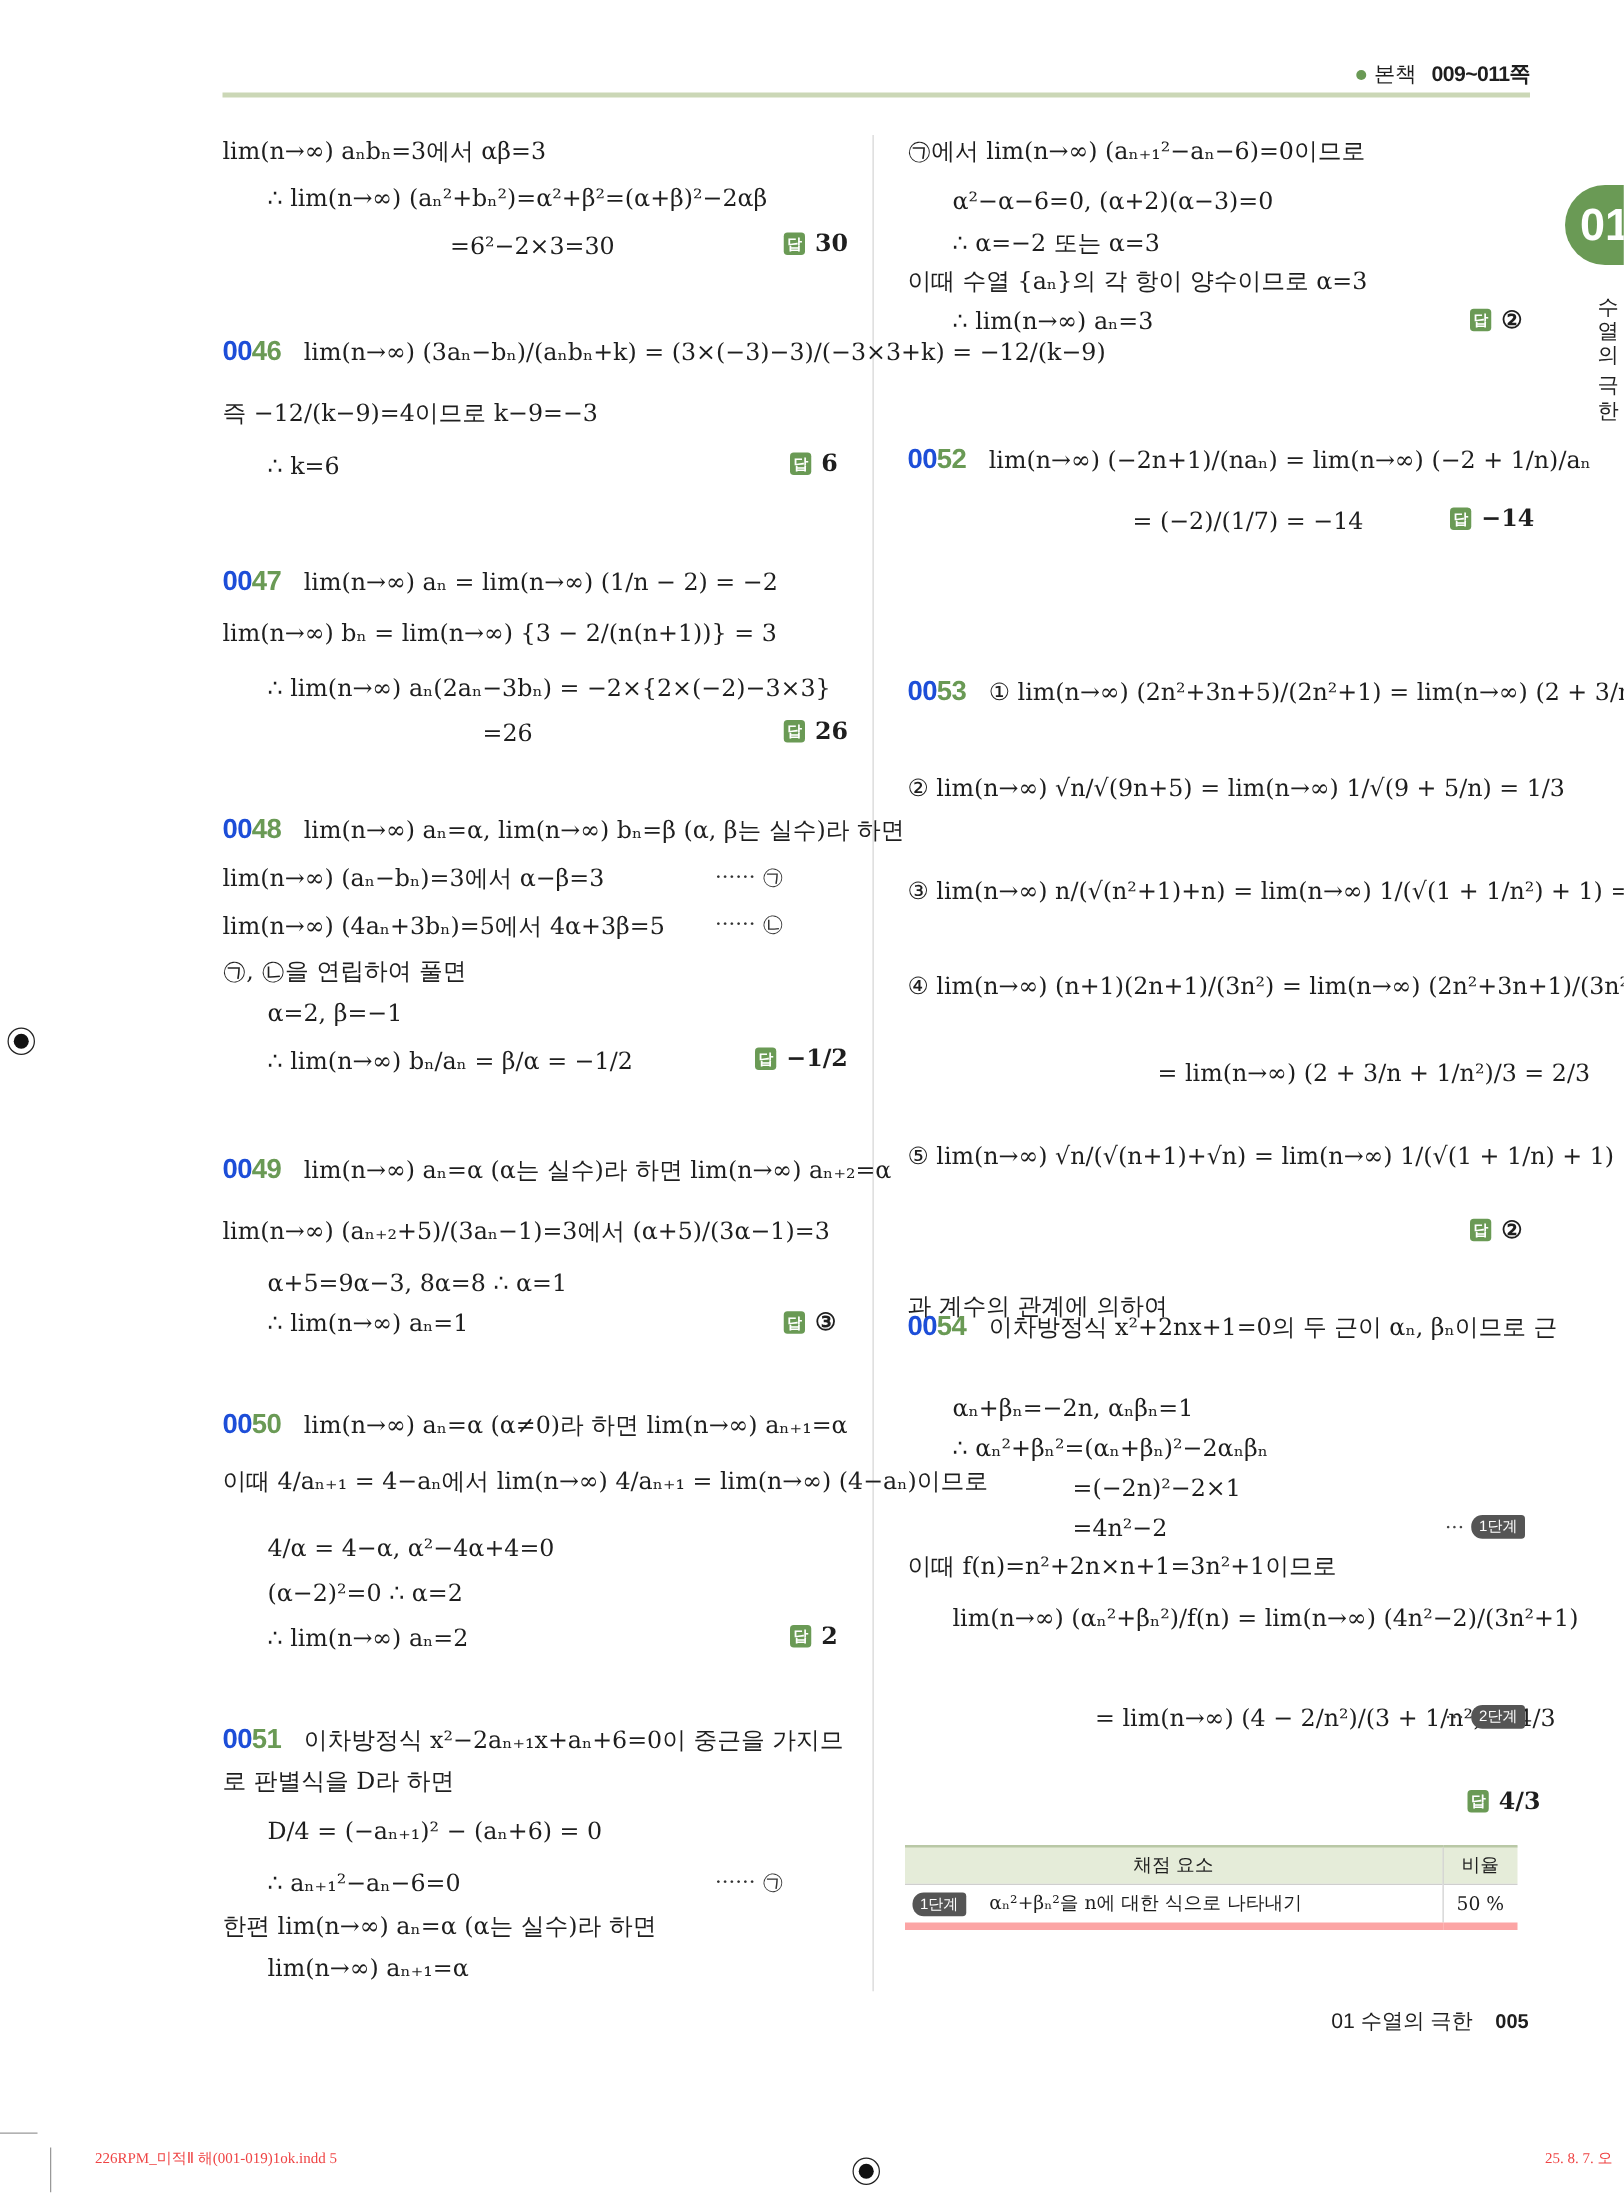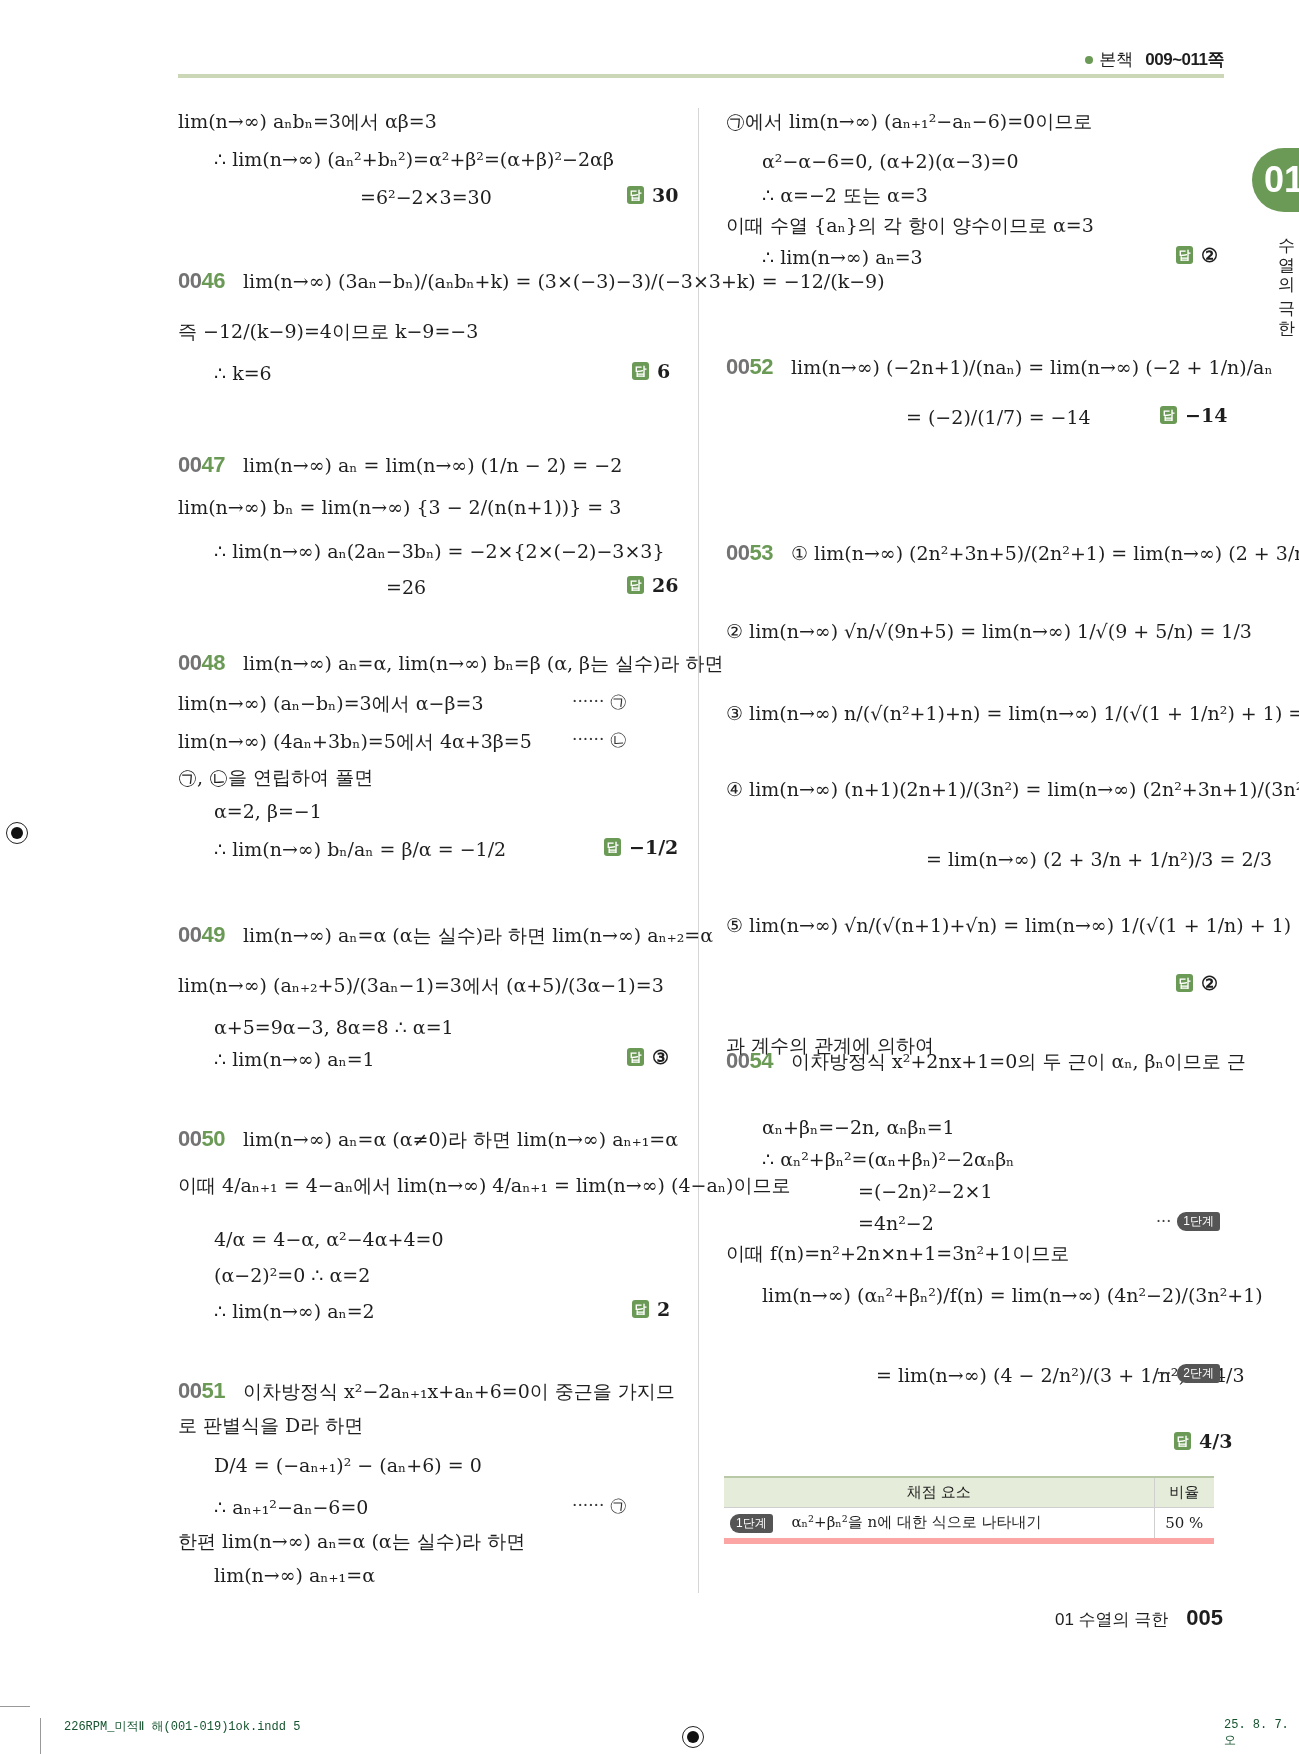--- a/index.html
+++ b/index.html
@@ -14,38 +14,38 @@
   .hdr-ref .num { font-weight: bold; letter-spacing: -0.5px; margin-left: 6px; }
 
   
   .ch-tab { left: 1252px; top: 148px; width: 70px; height: 64px; border-radius: 32px 0 0 32px; background: #6a9a55; color: #fff; font-family: "Liberation Sans", sans-serif; font-weight: bold; font-size: 36px; line-height: 64px; padding-left: 12px; }
   .ch-side { left: 1275px; top: 226px; writing-mode: vertical-rl; font-size: 17px; font-family: "Liberation Sans", sans-serif; color: #222; letter-spacing: 2px; }
 
   .col-divider { left: 698px; top: 108px; width: 1px; height: 1485px; background: #d6d6d6; }
 
   .line { position: absolute; font-size: 19px; white-space: nowrap; line-height: 26px; }
   .pnum { font-family: "Liberation Sans", sans-serif; font-weight: bold; font-size: 22px; letter-spacing: -0.5px; margin-right: 12px; }
-  .pnum .g1 { color: #737373; }
+  .pnum .g1 { color: #1d4ed8; }
   .pnum .g2 { color: #6a9a55; }
   .ans { position: absolute; display: flex; align-items: center; gap: 8px; font-weight: bold; font-size: 19px; }
   .ans-badge { display: inline-block; width: 17px; height: 18px; background: #6a9a55; color: #fff; font-family: "Liberation Sans", sans-serif; font-size: 12px; line-height: 18px; text-align: center; border-radius: 3px; font-weight: bold; }
   .step-badge { display: inline-block; background: #555; color: #fff; font-family: "Liberation Sans", sans-serif; font-size: 12px; padding: 1px 6px; border-radius: 9px 3px 3px 9px; }
   .step-mark { position: absolute; display: flex; align-items: center; gap: 6px; color: #444; font-size: 16px; }
   .mark { position: absolute; font-size: 17px; color: #333; }
 
   
   .score-table { left: 724px; top: 1476px; width: 490px; border-collapse: collapse; font-size: 15px; }
   .score-table th { background: #e5ecd9; font-family: "Liberation Sans", sans-serif; font-weight: normal; height: 30px; border-top: 2px solid #b9c8a6; }
   .score-table td { height: 34px; border-top: 1px solid #cfcfcf; border-bottom: 6px solid #fca5a5; padding-left: 6px; }
   .score-table th.pct, .score-table td.pct { border-left: 1px solid #cfcfcf; width: 60px; text-align: center; padding-left: 0; }
 
   .page-foot { right: 76px; top: 1605px; font-family: "Liberation Sans", sans-serif; font-size: 17px; display: flex; align-items: baseline; gap: 18px; }
-  .page-foot .pg { font-weight: bold; font-size: 22px; }
-
-  .slug { top: 1718px; font-family: Liberation Mono, monospace; font-size: 12px; color: #14532d; }
+  .page-foot .pg { font-weight: bold; font-size: 16px; }
+
+  .slug { top: 1718px; font-family: Liberation Serif, serif; font-size: 12px; color: #ef4444; margin-left: 12px; }
   .crop-h { left: 0; top: 1706px; width: 30px; height: 1px; background: #999; }
   .crop-v { left: 40px; top: 1718px; width: 1px; height: 36px; background: #999; }
   .reg { width: 22px; height: 22px; border-radius: 50%; border: 1px solid #222; display: flex; align-items: center; justify-content: center; }
   .reg::before { content: ""; width: 12px; height: 12px; border-radius: 50%; background: #111; }
 </style>
 </head>
 <body>
 
 <div class="abs hdr-ref">
   <span class="dot"></span>

